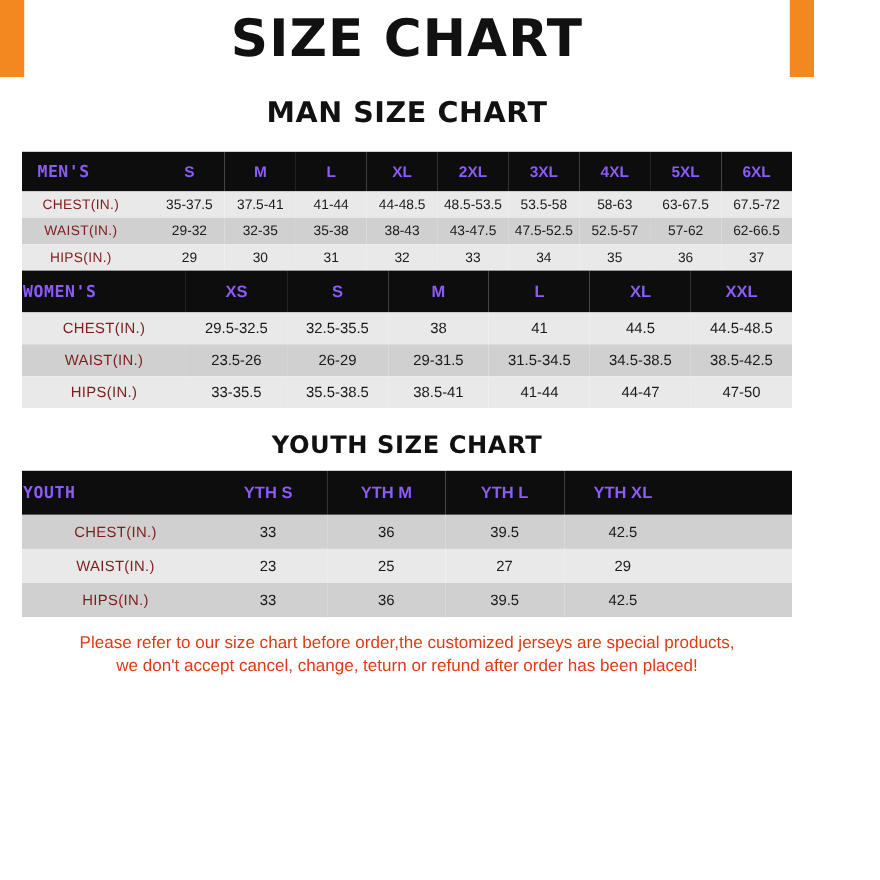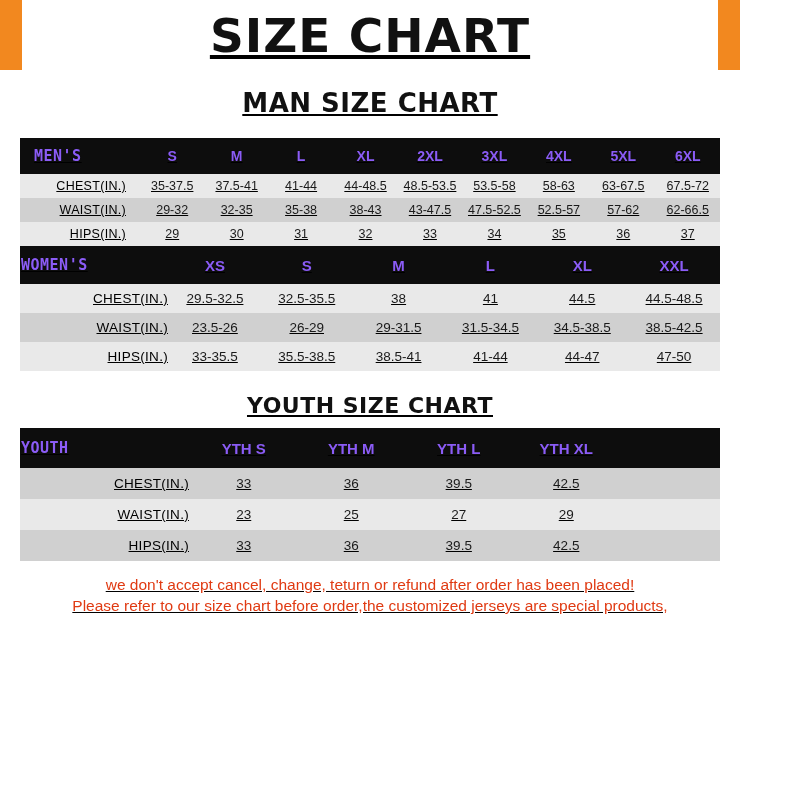--- a/index.html
+++ b/index.html
@@ -11,21 +11,20 @@
     height: 800px;
     background: #ffffff;
     font-family: "Liberation Sans", sans-serif;
     overflow: hidden;
   }
   .page {
     position: relative;
     width: 740px;
     height: 800px;
     box-sizing: border-box;
-    text-decoration: underline;
   }
   .side-bar-left, .side-bar-right {
     position: absolute;
     top: 0;
     width: 22px;
     height: 70px;
     background: #f2881f;
   }
   .side-bar-left { left: 0; }
   .side-bar-right { right: 0; }
@@ -91,25 +90,25 @@
     padding: 9px 1px;
   }
   table.chart thead th.first {
     font-family: "DejaVu Sans Mono", monospace;
     font-size: 15px;
     text-align: left;
     padding-left: 14px;
     letter-spacing: 0.5px;
   }
   table.chart tbody td.first {
-    text-align: right;
+    text-align: center;
     padding-right: 14px;
     font-size: 12.5px;
     letter-spacing: 0.3px;
-    color: #000000;
+    color: #7f1d1d;
   }
   table.chart tbody tr.odd td { background: #e9e9e9; }
   table.chart tbody tr.even td { background: #d0d0d0; }
 
   
   #women-table thead th.first { font-size: 15px; }
   #women-table th, #women-table td { font-size: 13.5px; padding: 7px 1px; }
   #women-table thead th { font-size: 15px; padding: 10px 1px; }
 
   #youth-table thead th.first { font-size: 15px; }
@@ -274,18 +273,18 @@
           <td>33</td>
           <td>36</td>
           <td>39.5</td>
           <td>42.5</td>
           <td></td>
         </tr>
       </tbody>
     </table>
 
     <div class="notice">
+      <div>Please refer to our size chart before order,the customized jerseys are special products,</div>
       <div>we don't accept cancel, change, teturn or refund after order has been placed!</div>
-      <div>Please refer to our size chart before order,the customized jerseys are special products,</div>
     </div>
 
   </div>
 </div>
 
 </body></html>

